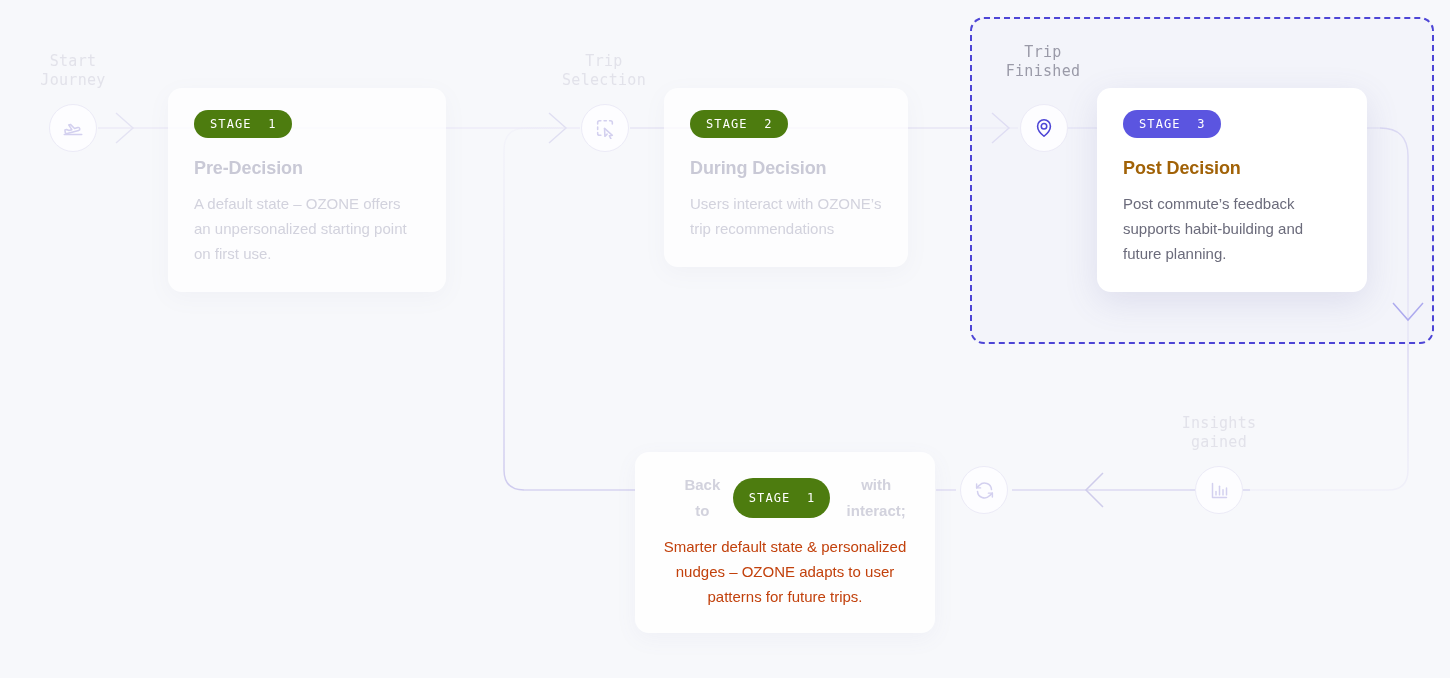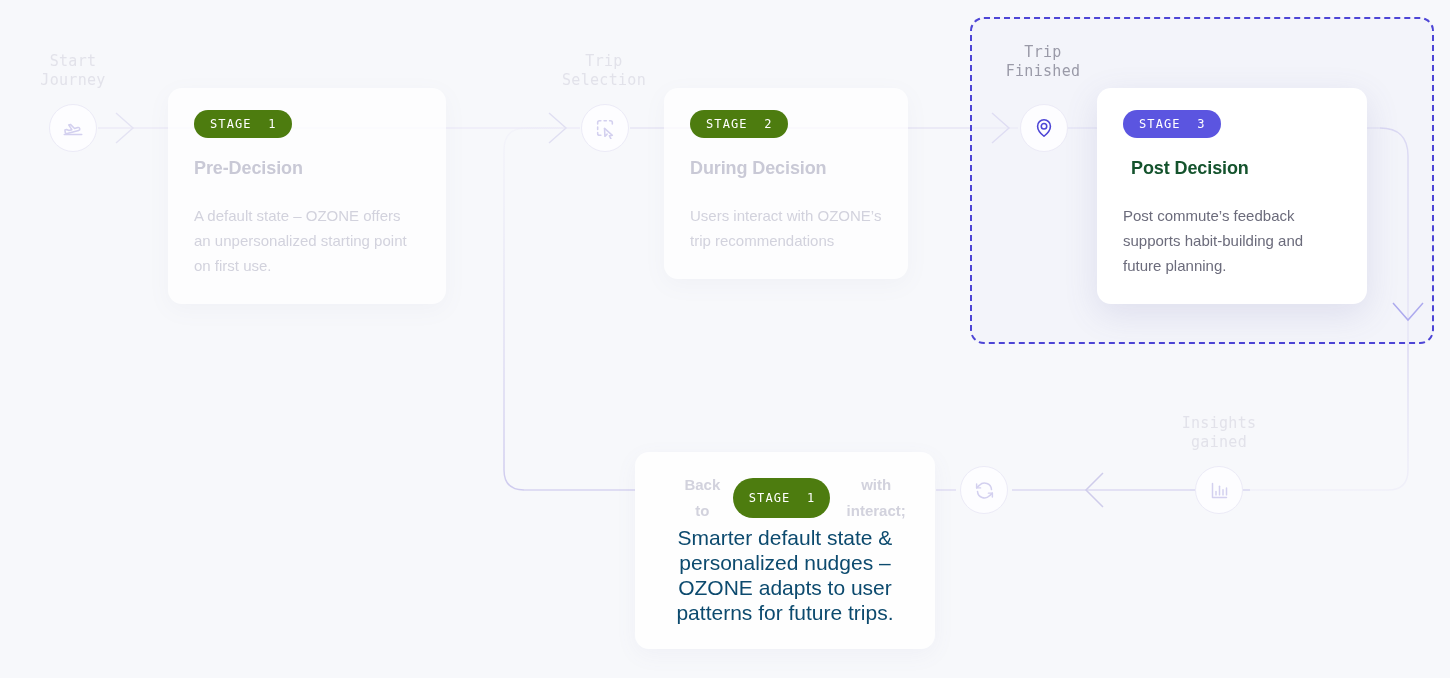--- a/index.html
+++ b/index.html
@@ -95,24 +95,24 @@
   }
   .badge.active { background: #5b55e0; }
 
   .card-title {
     margin-top: 20px;
     font-size: 18px;
     font-weight: bold;
     letter-spacing: -0.1px;
     color: #c9c9d6;
   }
-  .card.active .card-title { color: #14532d; margin-left: 8px; }
+  .card.active .card-title { color: #a16207; }
 
   .card-desc {
-    margin-top: 24px;
+    margin-top: 12px;
     font-size: 15px;
     line-height: 25px;
     color: #d2d2dd;
   }
   .card.active .card-desc { color: #6b6b7b; }
 
   
   .loop-card {
     position: absolute;
     left: 635px;
@@ -130,24 +130,24 @@
     color: #d2d2dd;
     display: flex;
     align-items: center;
     justify-content: center;
     gap: 9px;
     flex-wrap: nowrap;
     margin-left: 24px;
   }
   .loop-line1 b { font-weight: bold; color: #d2d2dd; }
   .loop-body {
-    margin-top: 1px;
-    font-size: 21px;
+    margin-top: 10px;
+    font-size: 15px;
     line-height: 25px;
-    color: #0c4a6e;
+    color: #c2410c;
   }
 </style>
 </head>
 <body>
 
 <div id="stage">
 
   <svg id="wires" viewBox="0 0 1450 678">
     <defs>
       <linearGradient id="fadeLoopLeft" x1="0" y1="1" x2="0" y2="0">

